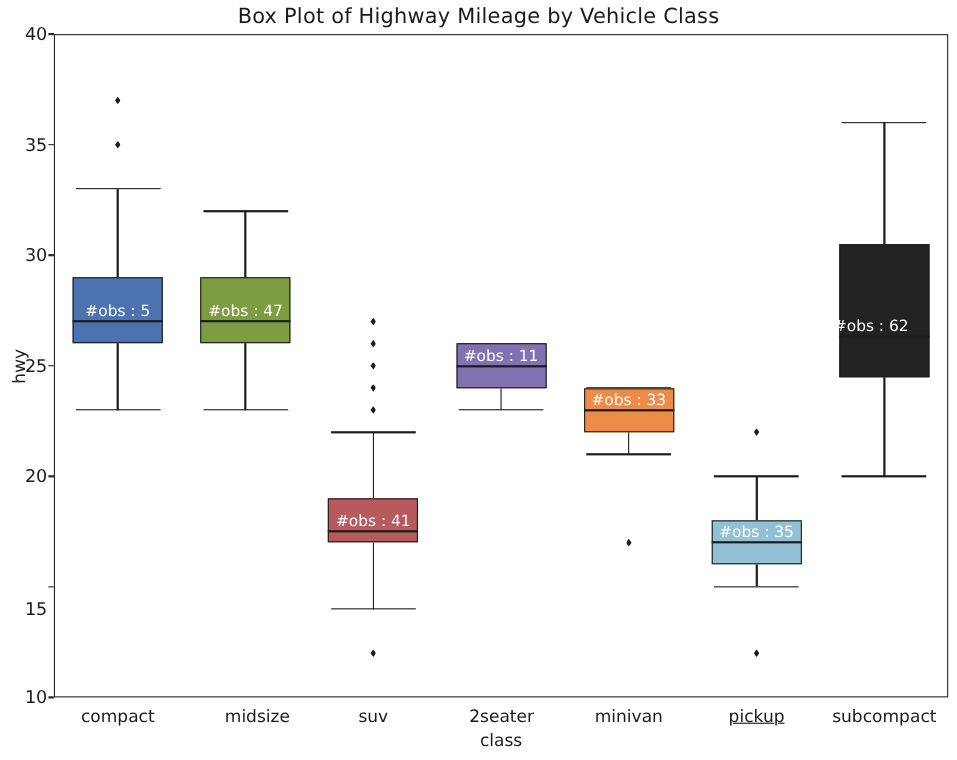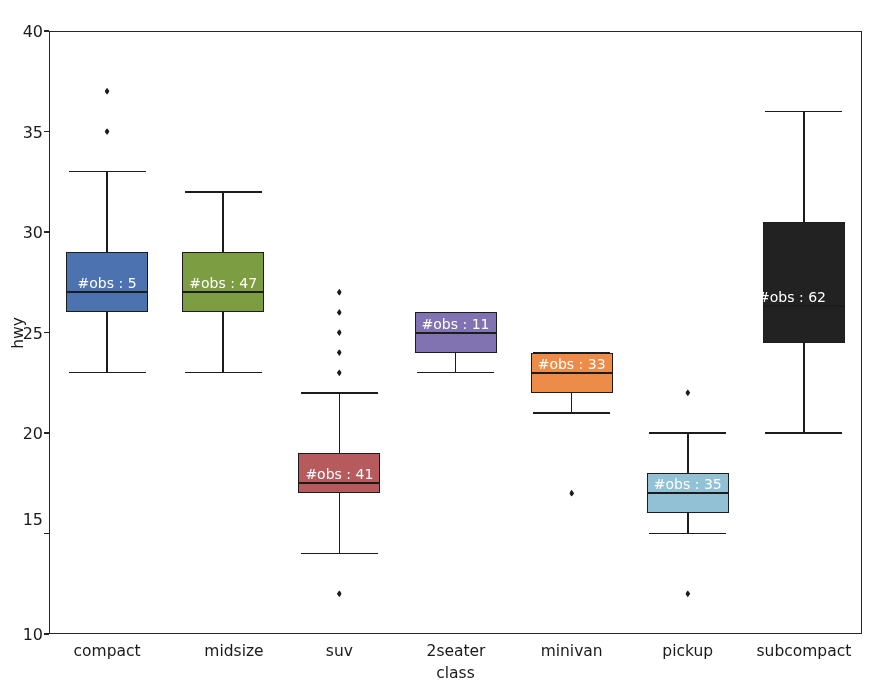--- a/index.html
+++ b/index.html
@@ -112,40 +112,41 @@
     background: #1c1c1c;
     transform: translate(-50%, -50%);
     clip-path: polygon(50% 0%, 100% 50%, 50% 100%, 0% 50%);
   }
 </style>
 </head>
 <body>
 
 <div id="figure">
 
+  <div id="chart-title">Box Plot of Highway Mileage by Vehicle Class</div>
 
   <div id="ylabel" style="left: 2px; top: 332.5px; transform: translate(0px, -50%) rotate(-90deg);">hwy</div>
   <div id="xlabel" style="left: 455.5px; top: 664px;">class</div>
 
   <div id="ytick-holder" style="left: -3px; top: 0px; height: 691px;">
       <div class="tick-label-y" style="top: 634px;">10</div>
-      <div class="tick-label-y" style="top: 519px; margin-left: 16px;">15</div>
+      <div class="tick-label-y" style="top: 554px; margin-left: 16px;">15</div>
       <div class="tick-label-y" style="top: 433px;">20</div>
       <div class="tick-label-y" style="top: 332.5px;">25</div>
       <div class="tick-label-y" style="top: 232px;">30</div>
       <div class="tick-label-y" style="top: 131.5px;">35</div>
       <div class="tick-label-y" style="top: 31px;">40</div>
     </div>
   <div id="xtick-holder">
       <div class="tick-label-x" style="left: 107.071px; top: 642px;">compact</div>
       <div class="tick-label-x" style="left: 234px; top: 642px;">midsize</div>
       <div class="tick-label-x" style="left: 339.357px; top: 642px;">suv</div>
       <div class="tick-label-x" style="left: 456px; top: 642px;">2seater</div>
       <div class="tick-label-x" style="left: 571.643px; top: 642px;">minivan</div>
-      <div class="tick-label-x" style="left: 687.786px; top: 642px;">pickup</div>
+      <div class="tick-label-x" style="left: 687.786px; top: 642px; text-decoration: underline;">pickup</div>
       <div class="tick-label-x" style="left: 803.929px; top: 642px;">subcompact</div>
     </div>
 
   <div id="plot-frame" style="left: 49px; top: 31px; width: 813px; height: 603px;"></div>
 
   <div id="boxes-layer">
       <div class="whisker-vert" style="left: 106.271px; top: 171.7px; height: 80.4px;"></div>
       <div class="whisker-vert" style="left: 106.271px; top: 312.4px; height: 60.3px;"></div>
       <div class="cap-line" style="left: 68.5314px; width: 77.08px; top: 170.9px;"></div>
       <div class="cap-line" style="left: 68.5314px; width: 77.08px; top: 371.9px;"></div>

